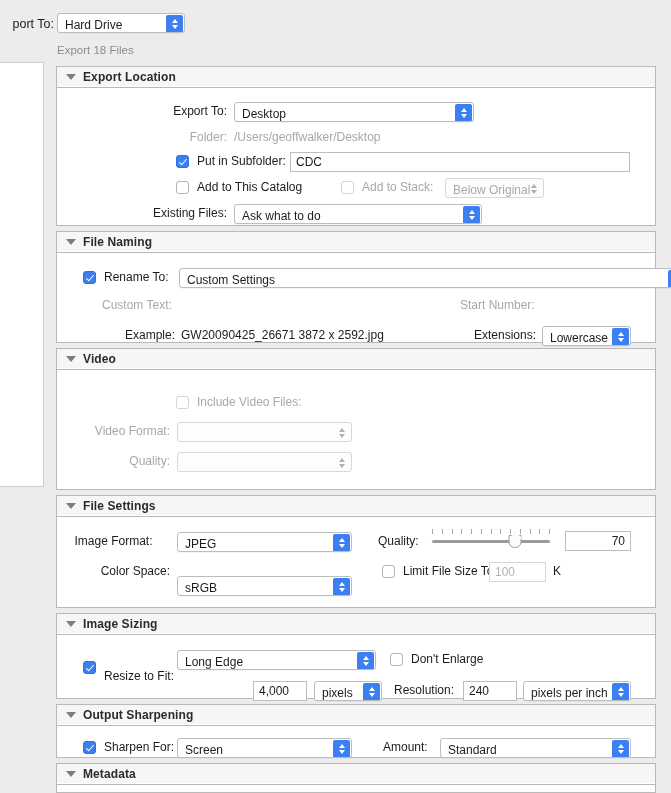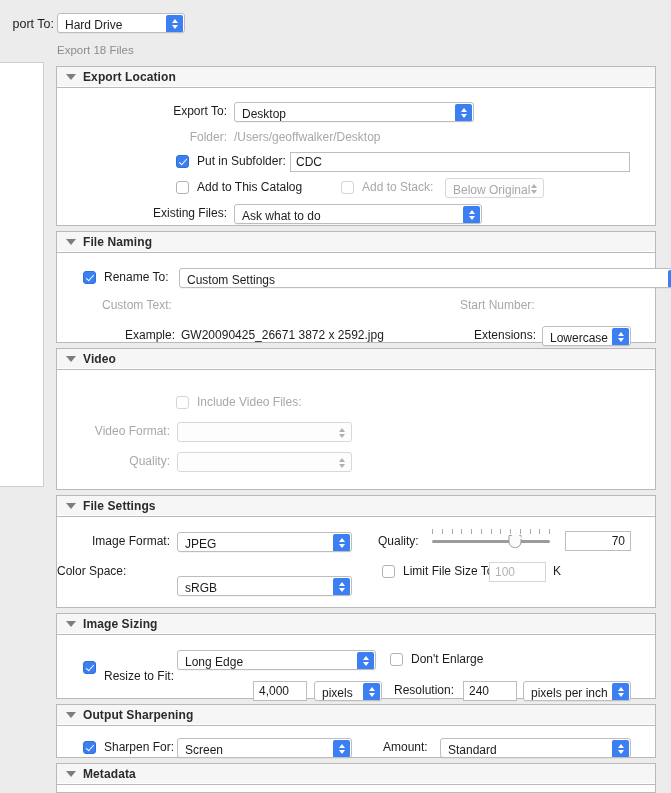--- a/index.html
+++ b/index.html
@@ -423,21 +423,21 @@
       </div>
     </div>
 
     <div class="panel" style="height:113px;">
       <div class="panel-head">
         <span class="disclosure"></span>
         <span class="panel-title">File Settings</span>
       </div>
       <div class="panel-body">
 
-        <div class="row" style="left:0; top:17px; width:113px; justify-content:flex-end;">
+        <div class="row" style="left:0; top:17px; width:113px; justify-content:center;">
           <span class="lbl">Image Format:</span>
         </div>
         <div class="popup" style="position:absolute; left:120px; top:15px; width:175px;">
           <span>JPEG</span>
           <span class="arrows">
               <i class="up"></i>
               <i class="down"></i>
             </span>
         </div>
 
@@ -460,21 +460,21 @@
               <i></i>
               <i></i>
           </div>
           <div class="track"></div>
           <div class="thumb" id="quality-thumb" style="left: 70%;"></div>
         </div>
         <div class="field right" style="position:absolute; left:508px; top:14px; width:66px;">
           <span>70</span>
         </div>
 
-        <div class="row" style="left:0; top:47px; width:113px; ">
+        <div class="row" style="left:0; top:47px; width:113px; justify-content:flex-end;">
           <span class="lbl">Color Space:</span>
         </div>
         <div class="popup" style="position:absolute; left:120px; top:59px; width:175px;">
           <span>sRGB</span>
           <span class="arrows">
               <i class="up"></i>
               <i class="down"></i>
             </span>
         </div>
 

